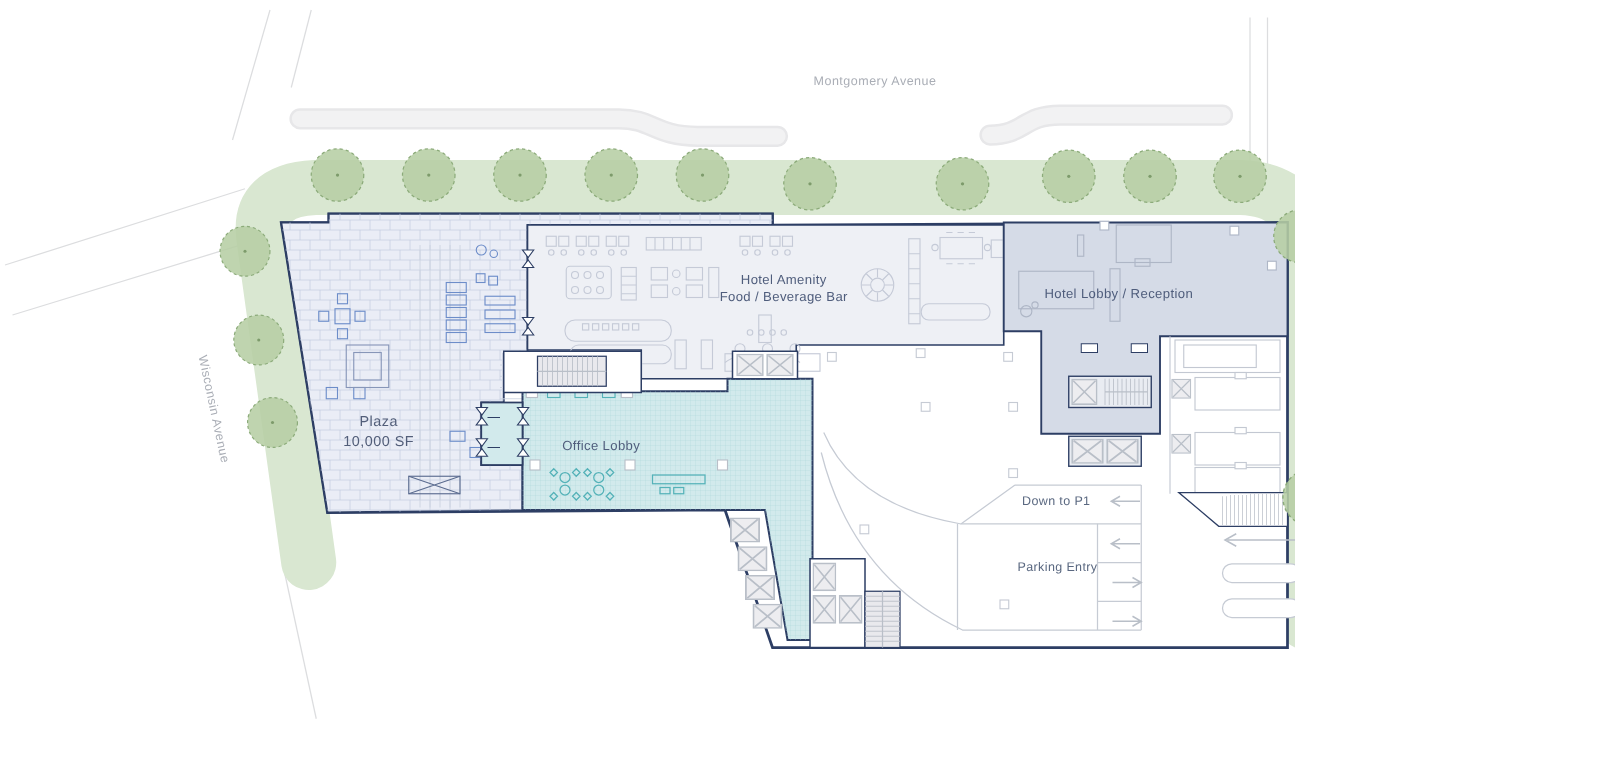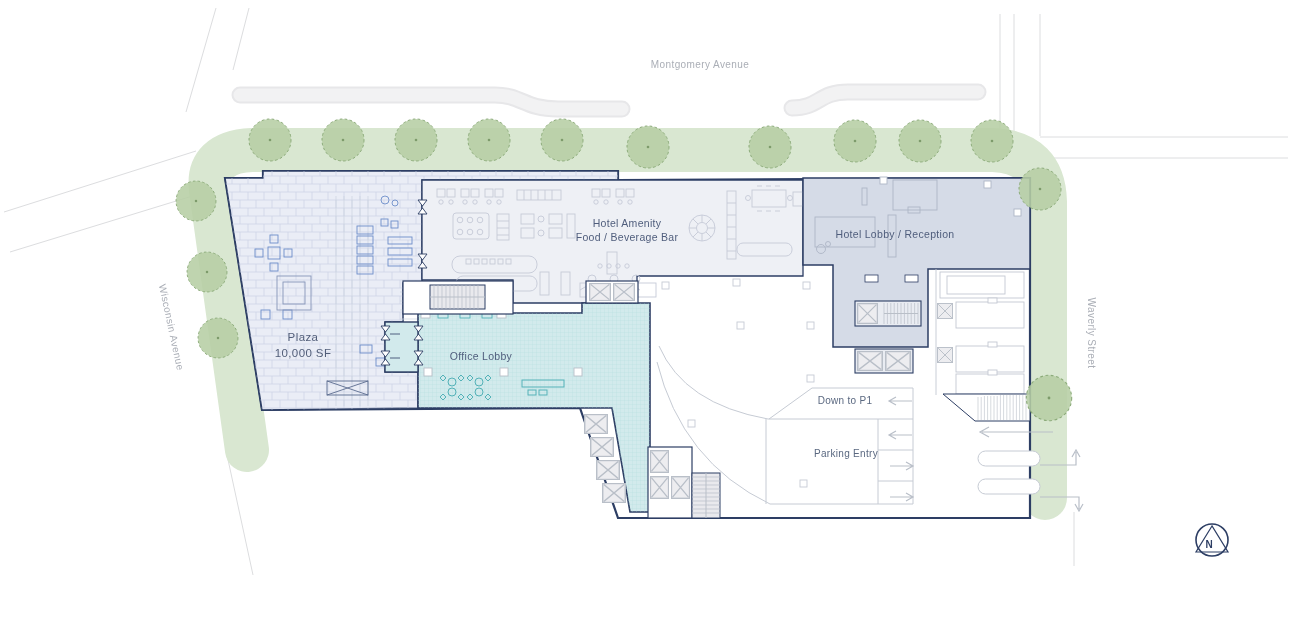--- a/index.html
+++ b/index.html
@@ -1,16 +1,16 @@
 <!DOCTYPE html>
 <html><head>
 <meta charset="utf-8">
 <style>
   html,body{margin:0;padding:0;background:#ffffff;}
-  .stage{position:relative;width:1290px;height:620px;background:#fff;overflow:hidden;
+  .stage{position:relative;width:1036px;height:620px;background:#fff;overflow:hidden;
          font-family:"Liberation Sans", sans-serif;text-align:center;}
   svg{display:block;}
   text{font-family:"Liberation Sans", sans-serif;}
   .street-label{fill:#aaaeb6;font-size:10px;letter-spacing:.4px;}
   .area-label{fill:#4f5d7c;font-size:10.5px;letter-spacing:.3px;}
   .plaza-label{fill:#525e79;font-size:11.5px;letter-spacing:.4px;}
   .parking-label{fill:#5a6880;font-size:10px;letter-spacing:.3px;}
   .north-label{fill:#2d3e64;font-size:10px;font-weight:bold;}
 </style>
 </head>

